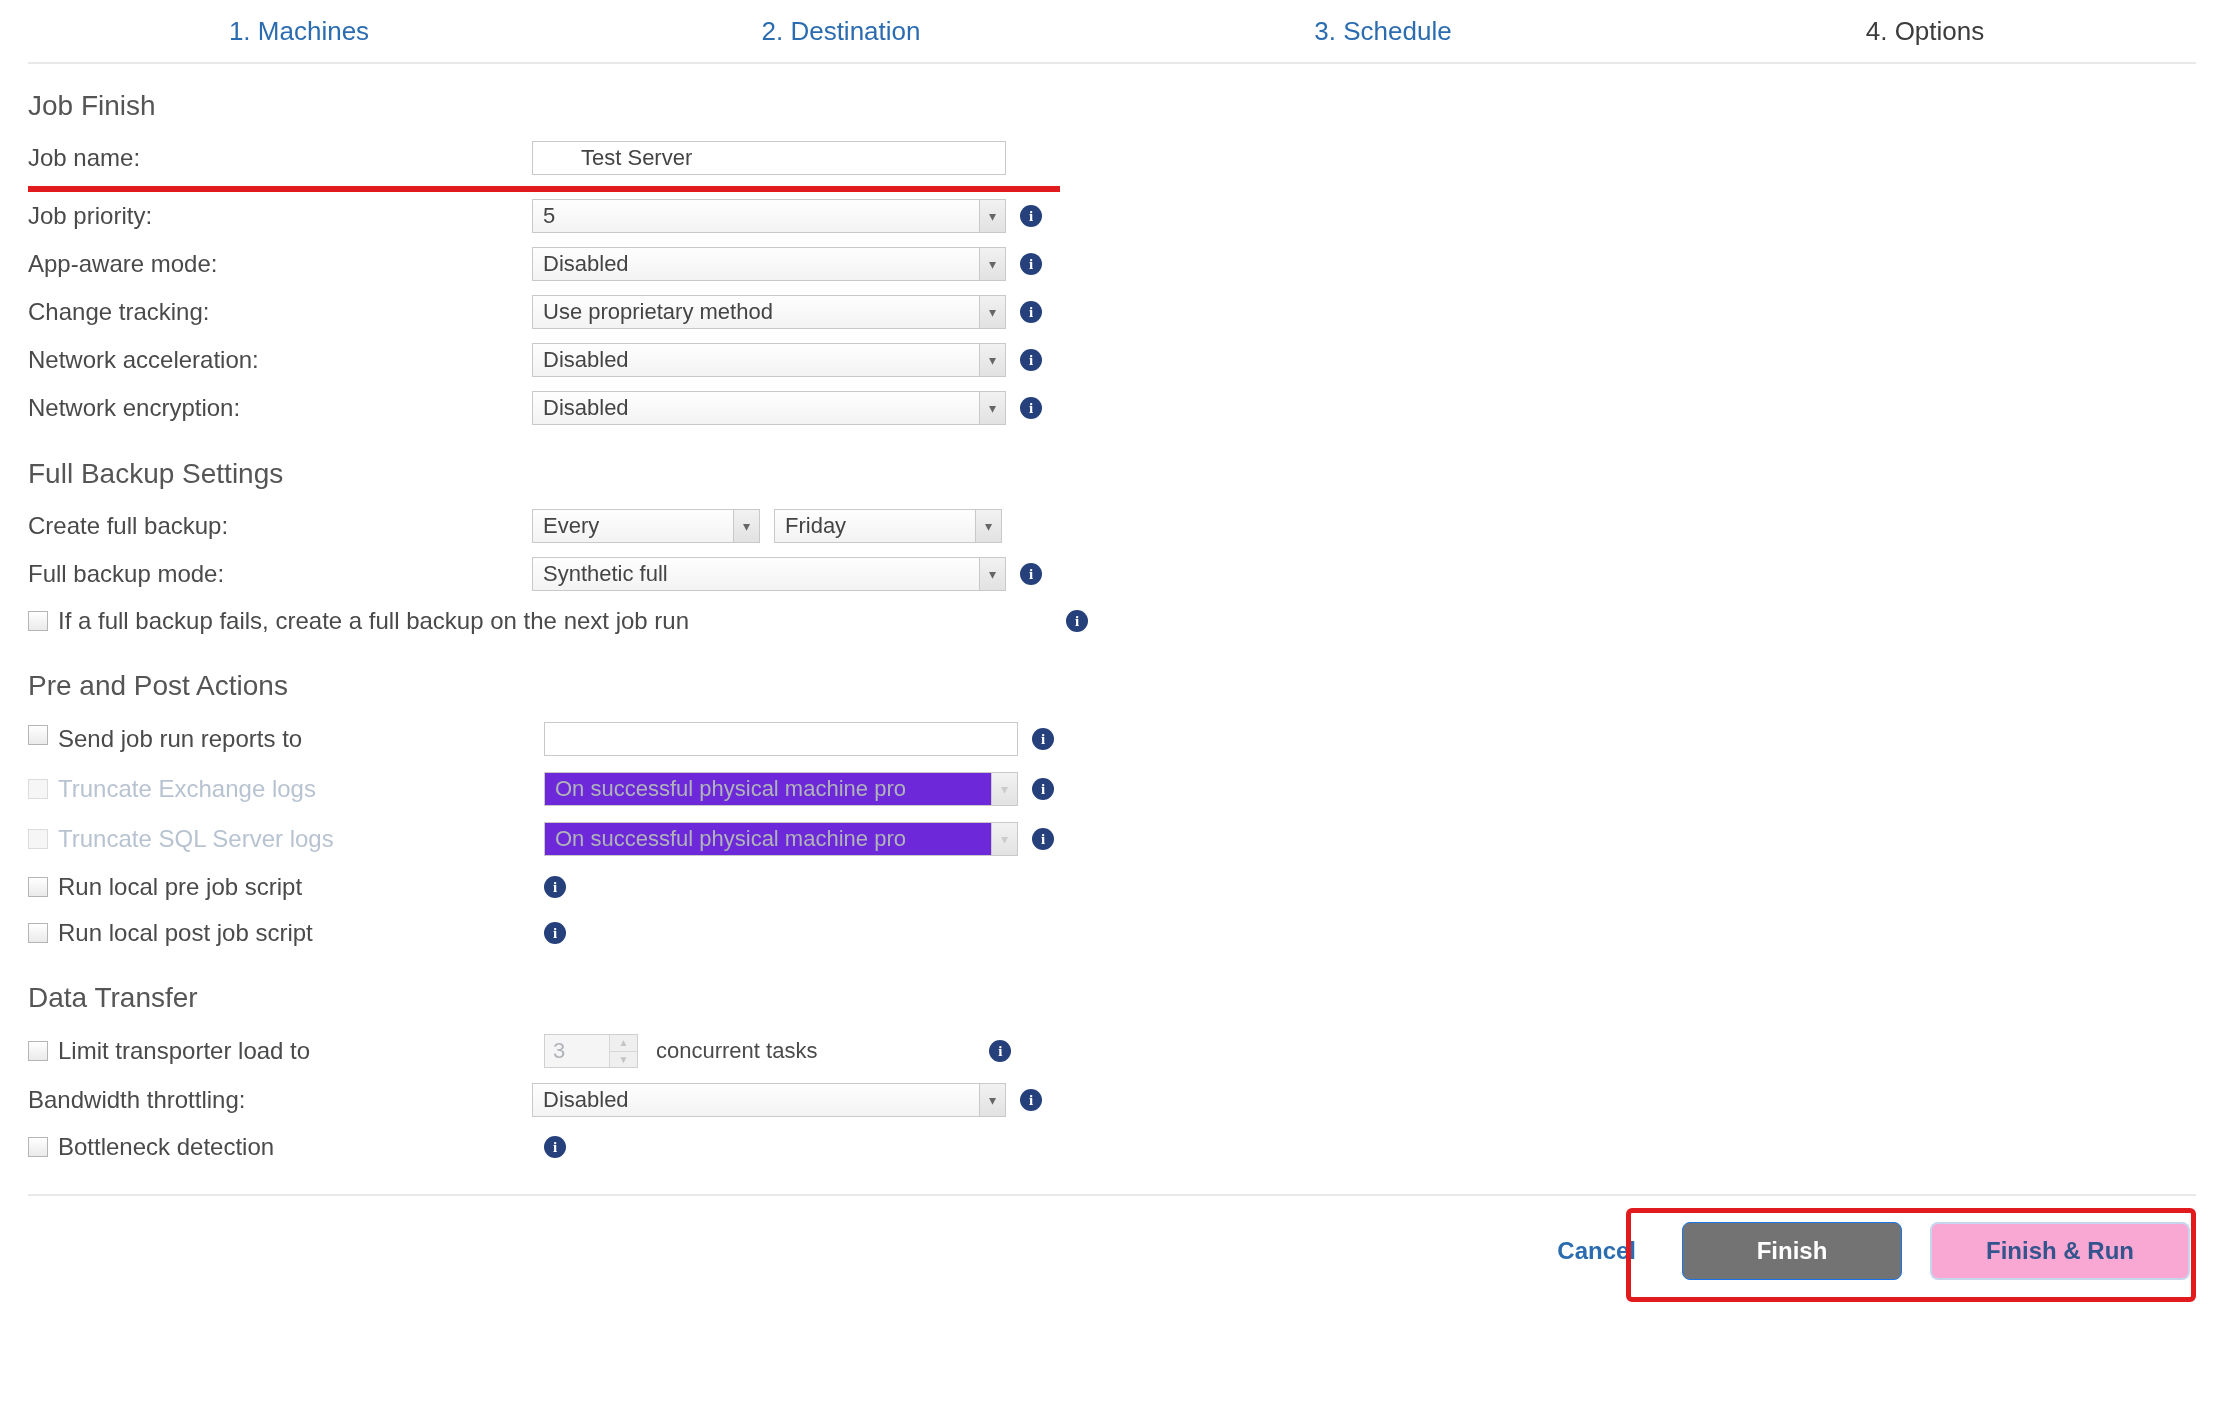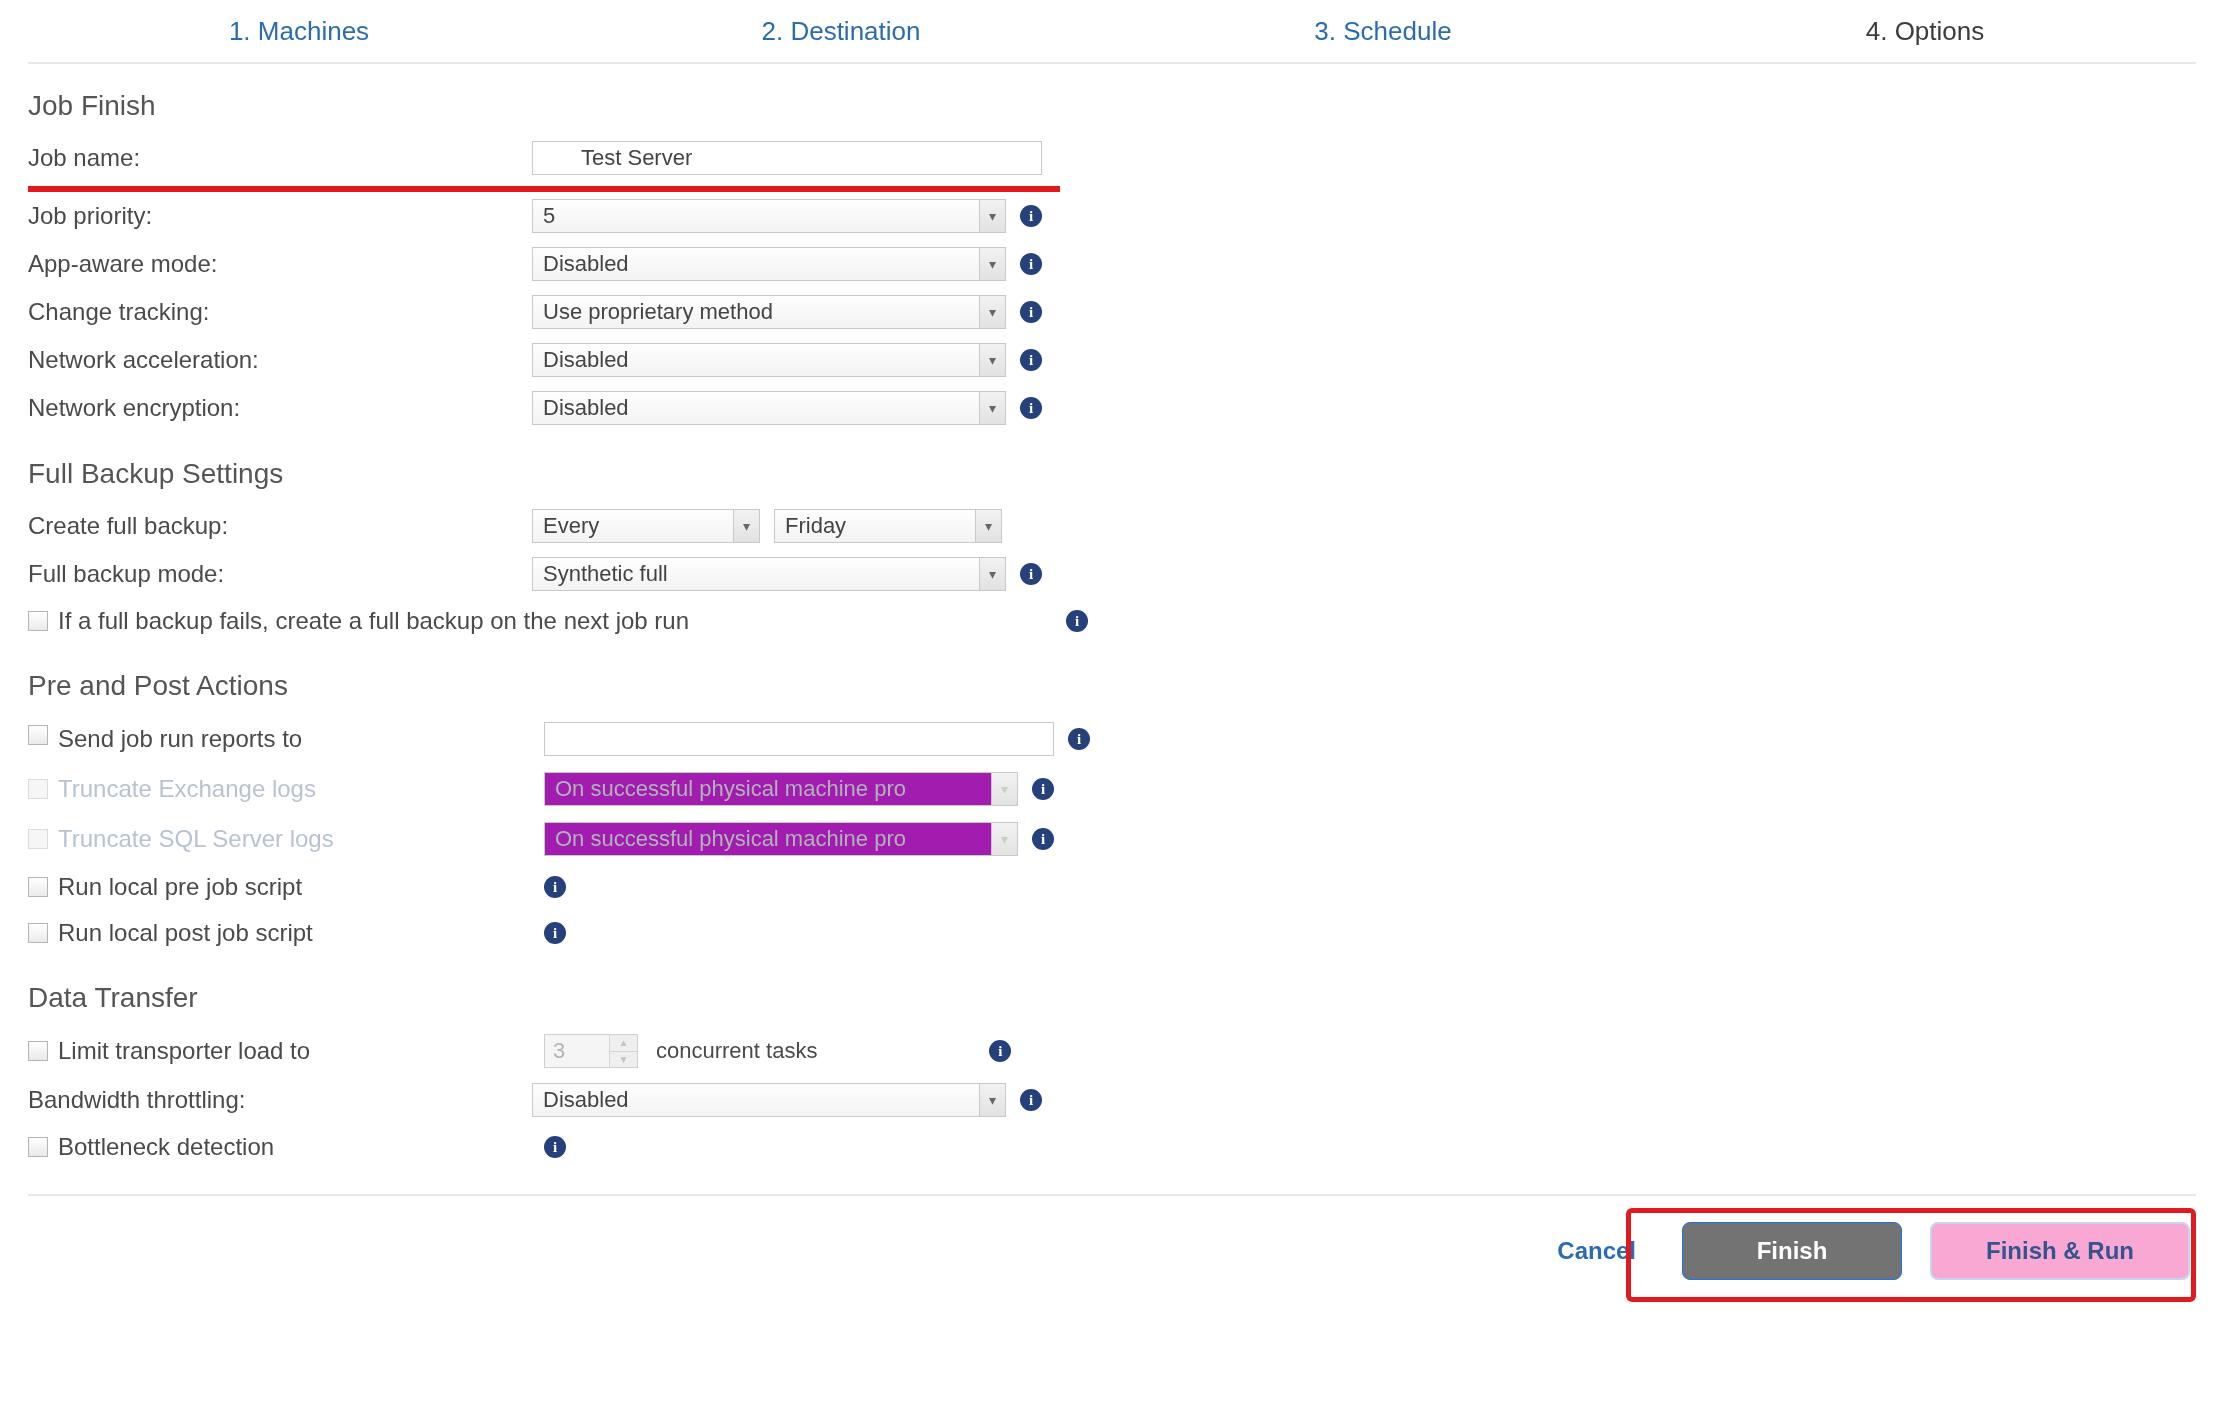--- a/index.html
+++ b/index.html
@@ -49,21 +49,21 @@
 
   
   .txt {
     height: 34px;
     border: 1px solid #c9c9c9;
     background: #fff;
     font-size: 22px;
     padding: 0 8px;
     color: #444;
   }
-  .txt.jobname { width: 510px; padding-left: 48px; }
+  .txt.jobname { width: 474px; padding-left: 48px; }
 
   .select {
     display: inline-flex;
     align-items: stretch;
     height: 34px;
     border: 1px solid #c9c9c9;
     background: linear-gradient(#fefefe,#f3f3f3);
     cursor: pointer;
   }
   .select .sel-text {
@@ -83,21 +83,21 @@
     align-items: center;
     justify-content: center;
     color: #666;
     font-size: 14px;
   }
   .select.w448 { width: 474px; }
   .select.w448 .sel-text { width: 446px; }
   .select.w214 { width: 228px; }
   .select.w214 .sel-text { width: 200px; }
   .select.disabled {
-    background: #a21caf;
+    background: #6d28d9;
     color: #b0b4b9;
     cursor: default;
   }
   .select.disabled .sel-text { color: #b0b4b9; }
   .select.disabled .caret { color: #ccc; }
 
   .spin {
     display: inline-flex;
     height: 34px;
     border: 1px solid #d0d0d0;

